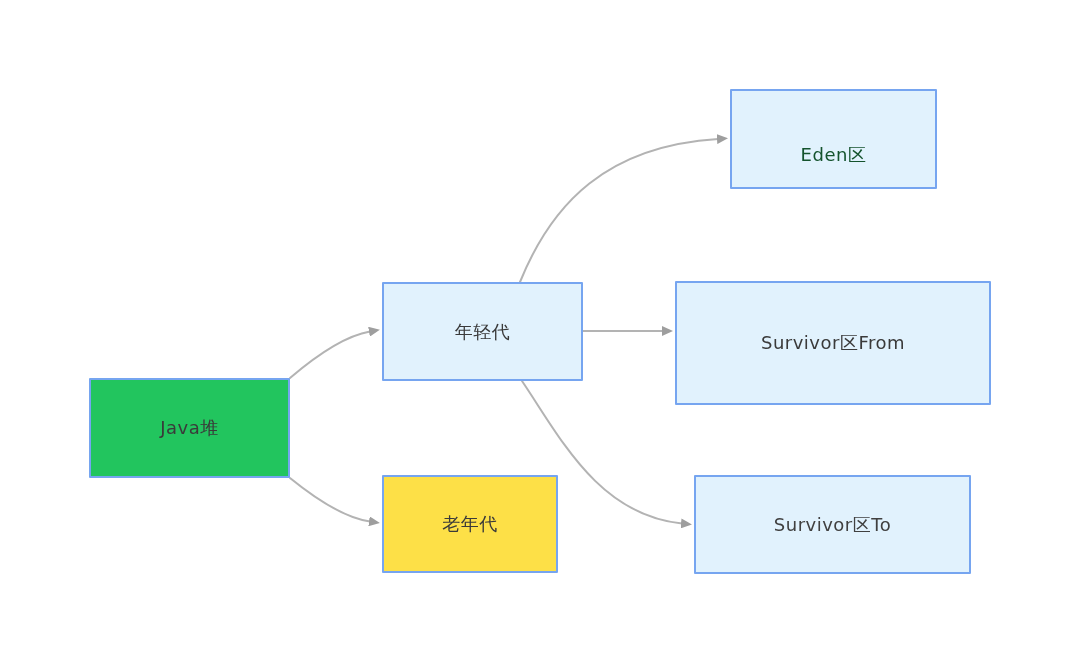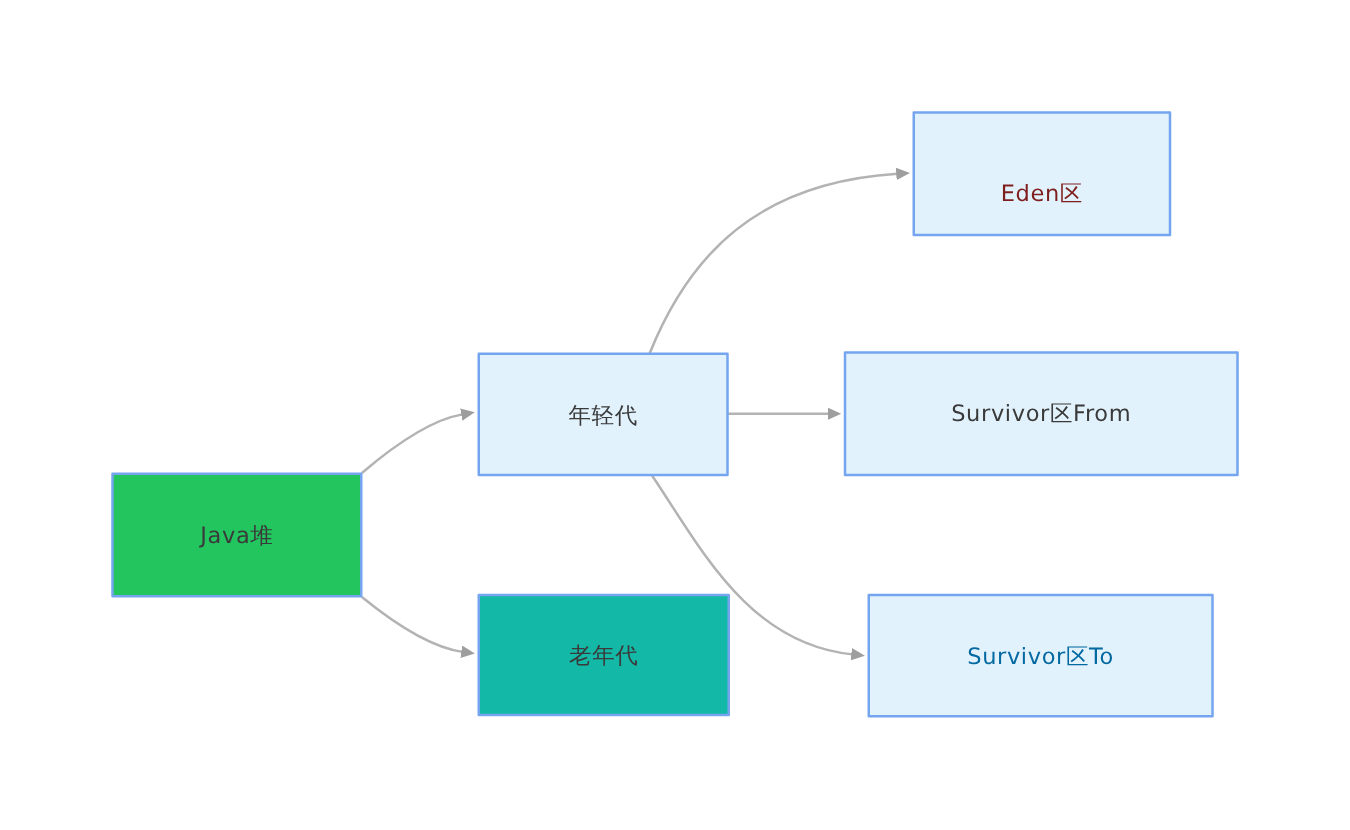--- a/index.html
+++ b/index.html
@@ -63,26 +63,26 @@
       <path d="M 583 331 L 663 331" fill="none" stroke="#b3b3b3" stroke-width="2" stroke-linecap="round" marker-end="url(#arrowhead)"></path>
       <path d="M 522 381 C 560 437 598 515 682 523.5" fill="none" stroke="#b3b3b3" stroke-width="2" stroke-linecap="round" marker-end="url(#arrowhead)"></path>
     </svg>
   <div id="nodes">
       <div class="node" style="left: 89px; top: 378px; width: 201px; height: 100px; background: #22c55e; border-color: rgb(118, 165, 240);">
         <span class="node-label" style="color: rgb(58, 58, 58);">Java堆</span>
       </div>
       <div class="node" style="left: 382px; top: 282px; width: 201px; height: 99px; background: rgb(225, 242, 253); border-color: rgb(118, 165, 240);">
         <span class="node-label" style="color: rgb(58, 58, 58);">年轻代</span>
       </div>
-      <div class="node" style="left: 382px; top: 475px; width: 202px; height: 98px; background: #14b8a6; border-color: rgb(118, 165, 240); align-items: center;">
+      <div class="node" style="left: 382px; top: 475px; width: 176px; height: 98px; background: #fde047; border-color: rgb(118, 165, 240); align-items: center;">
         <span class="node-label" style="color: rgb(58, 58, 58);">老年代</span>
       </div>
       <div class="node" style="left: 730px; top: 89px; width: 207px; height: 100px; background: rgb(225, 242, 253); border-color: rgb(118, 165, 240);">
-        <span class="node-label" style="color: #7f1d1d; margin-top: 32px;">Eden区</span>
+        <span class="node-label" style="color: #14532d; margin-top: 32px;">Eden区</span>
       </div>
-      <div class="node" style="left: 675px; top: 281px; width: 316px; height: 100px; background: rgb(225, 242, 253); border-color: rgb(118, 165, 240);">
+      <div class="node" style="left: 675px; top: 281px; width: 316px; height: 124px; background: rgb(225, 242, 253); border-color: rgb(118, 165, 240);">
         <span class="node-label" style="color: rgb(58, 58, 58);">Survivor区From</span>
       </div>
       <div class="node" style="left: 694px; top: 475px; width: 277px; height: 99px; background: rgb(225, 242, 253); border-color: rgb(118, 165, 240);">
-        <span class="node-label" style="color: #0369a1; text-align: right;">Survivor区To</span>
+        <span class="node-label" style="color: #404040; text-align: right;">Survivor区To</span>
       </div>
     </div>
 </div>
 
 </body></html>

